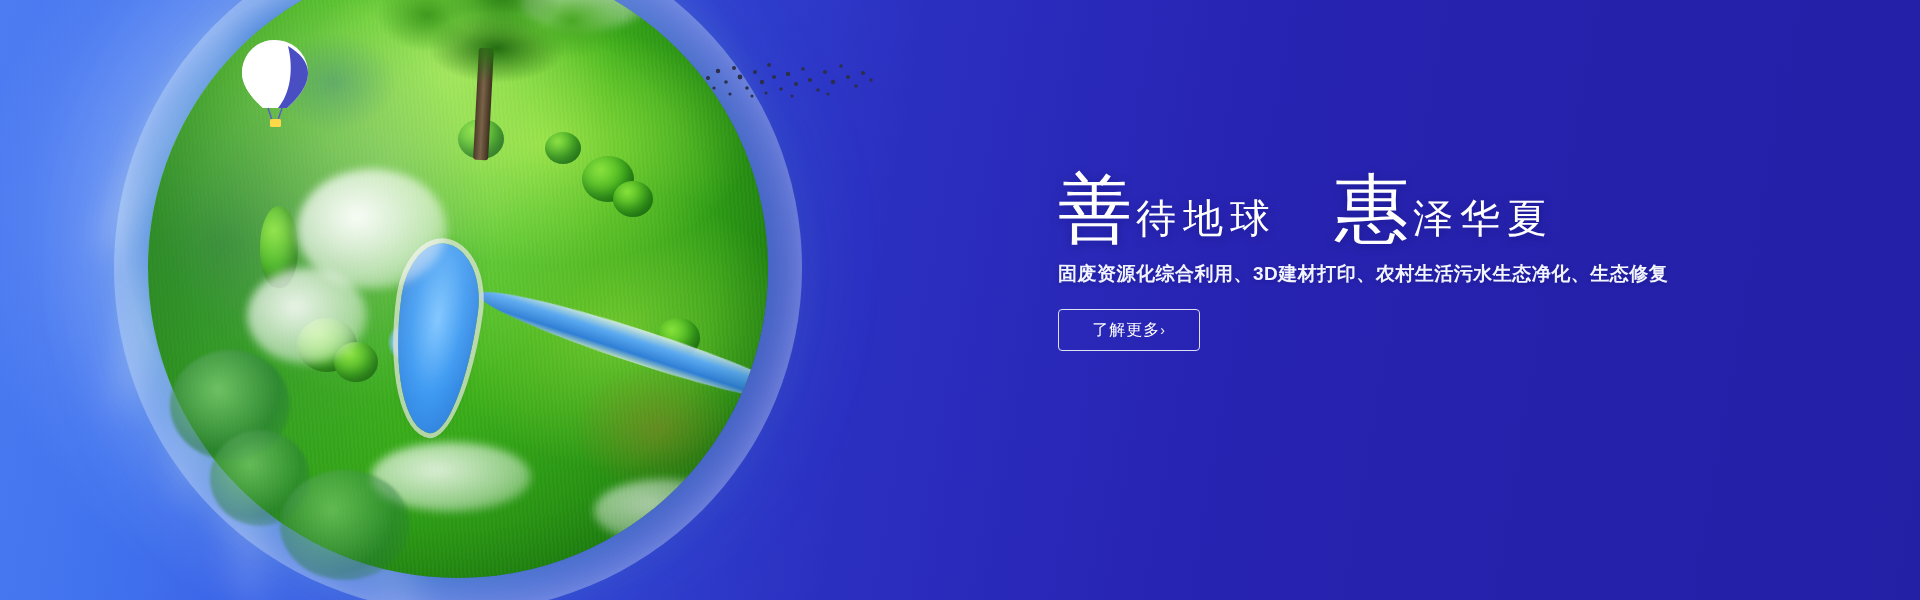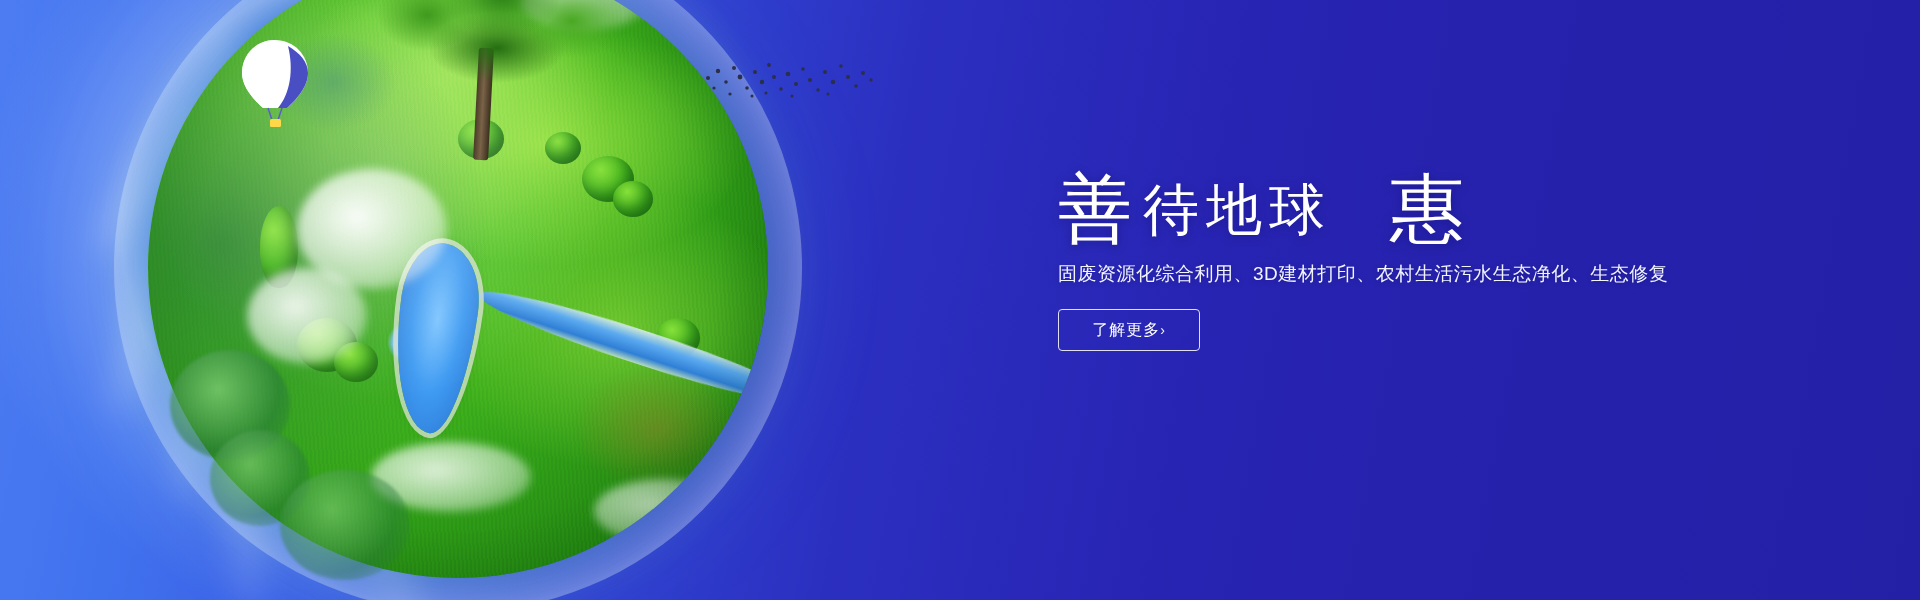--- a/index.html
+++ b/index.html
@@ -231,43 +231,44 @@
   }
   .hl-big {
     font-family: "DejaVu Serif", "Liberation Serif", serif;
     font-size: 74px;
     line-height: 0.96;
     font-weight: 400;
     letter-spacing: 0;
   }
   .hl-small {
     font-family: "DejaVu Serif", "Liberation Serif", serif;
-    font-size: 56px;
+    font-size: 40px;
     line-height: 1;
     letter-spacing: 7px;
     padding-bottom: 6px;
-    margin-left: 11px;
+    margin-left: 4px;
   }
   .hl-gap { display: inline-block; width: 58px; }
 
   .subtitle {
     margin-top: 14px;
     font-size: 26px;
     letter-spacing: 8px;
     color: #ffffff;
     white-space: nowrap;
     text-shadow: 0 1px 6px rgba(10,10,80,0.35);
   }
   .desc {
     margin-top: 17px;
     font-size: 19px;
     letter-spacing: 0.5px;
     color: #f2f4ff;
     white-space: nowrap;
     text-shadow: 0 1px 5px rgba(10,10,80,0.30);
+    font-weight: bold;
   }
   .cta {
     margin-top: 22px;
     display: inline-flex;
     align-items: center;
     justify-content: center;
     width: 140px;
     height: 40px;
     border: 1px solid rgba(255,255,255,0.85);
     border-radius: 4px;
@@ -378,20 +379,21 @@
     </svg>
   </div>
 
   <div class="copy">
 
     <div class="headline">
       <span class="hl-big">善</span>
       <span class="hl-small">待地球</span>
       <span class="hl-gap"></span>
       <span class="hl-big">惠</span>
+      <span class="hl-small">泽华夏</span>
     </div>
 
 
     <div class="desc">固废资源化综合利用、3D建材打印、农村生活污水生态净化、生态修复</div>
 
     <div class="cta">
       <span>了解更多</span>
       <span class="chev">›</span>
     </div>
 

